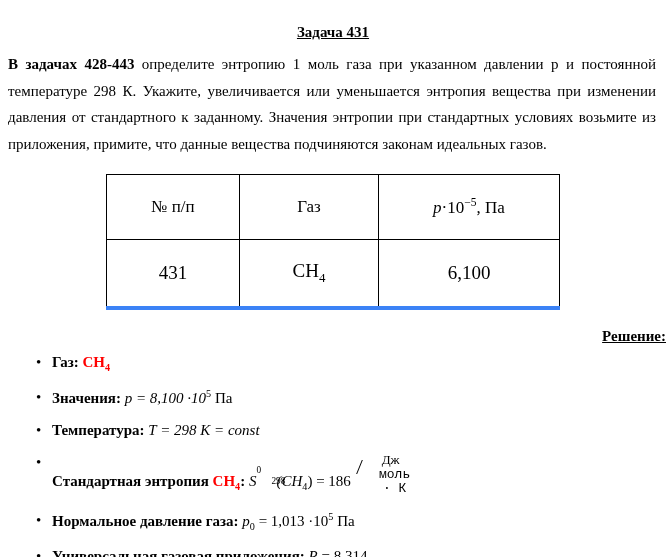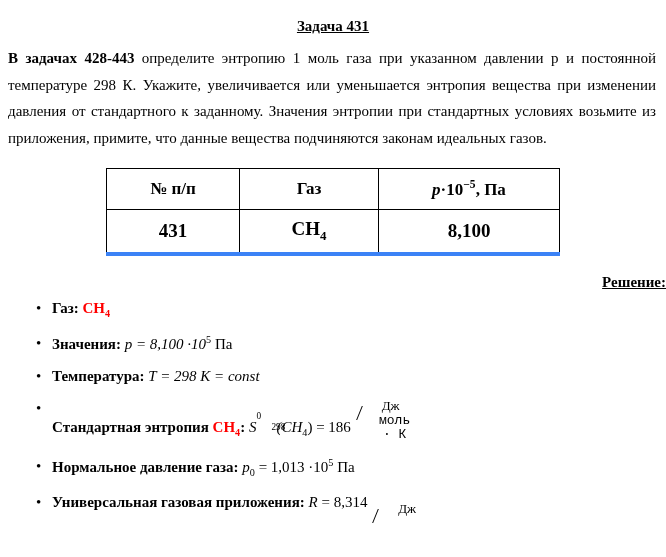--- a/index.html
+++ b/index.html
@@ -19,21 +19,21 @@
     width: 666px;
     height: 557px;
     padding: 0;
     box-sizing: border-box;
   }
   .title {
     text-align: center;
     font-weight: bold;
     font-size: 15px;
     text-decoration: underline;
-    margin-top: 18px;
+    margin-top: 24px;
     margin-bottom: 10px;
   }
   .para {
     font-size: 15px;
     line-height: 1.78;
     text-align: justify;
     margin: 0 10px 0 8px;
     text-indent: 0;
   }
   .para b {
@@ -45,22 +45,22 @@
     justify-content: center;
   }
   table.gas-table {
     border-collapse: collapse;
     font-size: 17px;
   }
   table.gas-table th,
   table.gas-table td {
     border: 1px solid #000000;
     text-align: center;
-    padding: 4px 10px;
-    font-weight: bold;
+    padding: 16px 10px;
+    font-weight: normal;
   }
   table.gas-table th {
     font-size: 17px;
     height: 32px;
   }
   table.gas-table td {
     font-size: 19px;
     height: 34px;
   }
   table.gas-table .col1 { width: 112px; }
@@ -186,21 +186,21 @@
         <tr>
           <th class="col1">№ п/п</th>
           <th class="col2">Газ</th>
           <th class="col3"><span class="math">p</span><span>·10</span><sup>−5</sup><span>, Па</span></th>
         </tr>
       </thead>
       <tbody>
         <tr class="data-row">
           <td>431</td>
           <td><span>CH</span><sub>4</sub></td>
-          <td>8,100</td>
+          <td>6,100</td>
         </tr>
       </tbody>
     </table>
   </div>
 
   <div class="solution">Решение:</div>
 
   <ul class="items">
 
     <li>

